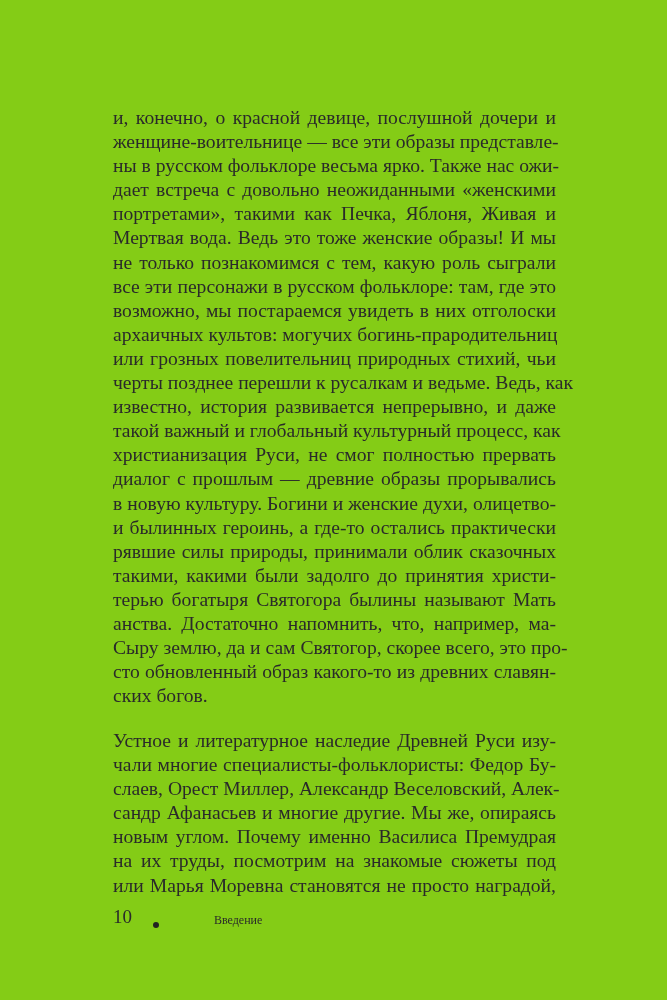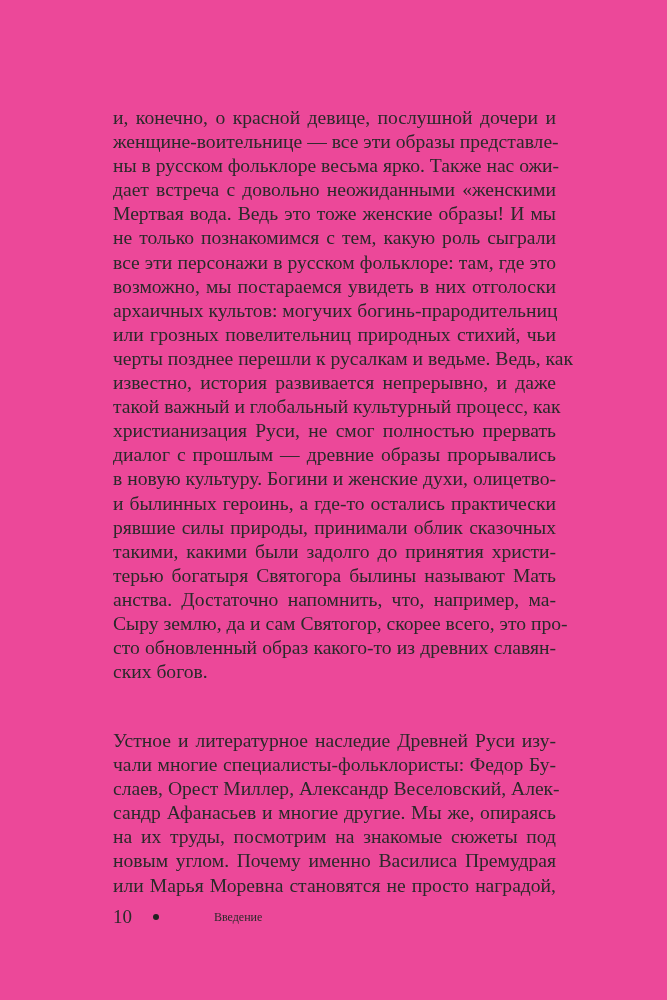--- a/index.html
+++ b/index.html
@@ -1,50 +1,51 @@
 <!DOCTYPE html>
 <html><head>
 <meta charset="utf-8">
 <style>
   html, body { margin: 0; padding: 0; background: #ffffff; }
   body { width: 667px; height: 1000px; position: relative; overflow: hidden; }
   .page {
-    position: absolute; left: 0; top: 0; width: 667px; height: 1000px; background: #ec4899;
+    position: absolute; left: 0; top: 0; width: 667px; height: 1000px; background: #84cc16;
   }
   .text-block {
     position: absolute; left: 113px; width: 443px;
     font-family: "Liberation Serif", "DejaVu Serif", serif;
     font-size: 19.6px; line-height: 24.1px; color: #2a2a2a;
   }
   .line {
     display: block; height: 24.1px; white-space: nowrap;
     text-align: justify; text-align-last: justify;
   }
   .line.last { text-align-last: left; }
   .para1 { top: 106px; }
   .para2 { top: 729px; }
   .footer {
     position: absolute; left: 113px; top: 906px;
     font-family: "Liberation Serif", "DejaVu Serif", serif; color: #2a2a2a;
-    display: flex; align-items: center;
+    display: flex; align-items: flex-end;
   }
   .page-number { font-size: 19px; }
   .bullet { display: inline-block; width: 6px; height: 6px; border-radius: 50%; background: #222; margin: 0 20px 0 21px; }
   .running-head { font-size: 12px; margin-left: 35px; }
 </style>
 </head>
 <body>
 
 <div class="page">
 
   <div class="text-block para1">
     <span class="line">и, конечно, о красной девице, послушной дочери и</span>
     <span class="line">женщине-воительнице — все эти образы представле-</span>
     <span class="line">ны в русском фольклоре весьма ярко. Также нас ожи-</span>
     <span class="line">дает встреча с довольно неожиданными «женскими</span>
+    <span class="line">портретами», такими как Печка, Яблоня, Живая и</span>
     <span class="line">Мертвая вода. Ведь это тоже женские образы! И мы</span>
     <span class="line">не только познакомимся с тем, какую роль сыграли</span>
     <span class="line">все эти персонажи в русском фольклоре: там, где это</span>
     <span class="line">возможно, мы постараемся увидеть в них отголоски</span>
     <span class="line">архаичных культов: могучих богинь-прародительниц</span>
     <span class="line">или грозных повелительниц природных стихий, чьи</span>
     <span class="line">черты позднее перешли к русалкам и ведьме. Ведь, как</span>
     <span class="line">известно, история развивается непрерывно, и даже</span>
     <span class="line">такой важный и глобальный культурный процесс, как</span>
     <span class="line">христианизация Руси, не смог полностью прервать</span>
@@ -58,22 +59,22 @@
     <span class="line">Сыру землю, да и сам Святогор, скорее всего, это про-</span>
     <span class="line">сто обновленный образ какого-то из древних славян-</span>
     <span class="line last">ских богов.</span>
   </div>
 
   <div class="text-block para2">
     <span class="line">Устное и литературное наследие Древней Руси изу-</span>
     <span class="line">чали многие специалисты-фольклористы: Федор Бу-</span>
     <span class="line">слаев, Орест Миллер, Александр Веселовский, Алек-</span>
     <span class="line">сандр Афанасьев и многие другие. Мы же, опираясь</span>
+    <span class="line">новым углом. Почему именно Василиса Премудрая</span>
     <span class="line">на их труды, посмотрим на знакомые сюжеты под</span>
-    <span class="line">новым углом. Почему именно Василиса Премудрая</span>
     <span class="line">или Марья Моревна становятся не просто наградой,</span>
   </div>
 
   <div class="footer">
     <span class="page-number">10</span>
     <span class="bullet"></span>
     <span class="running-head">Введение</span>
   </div>
 
 </div>

